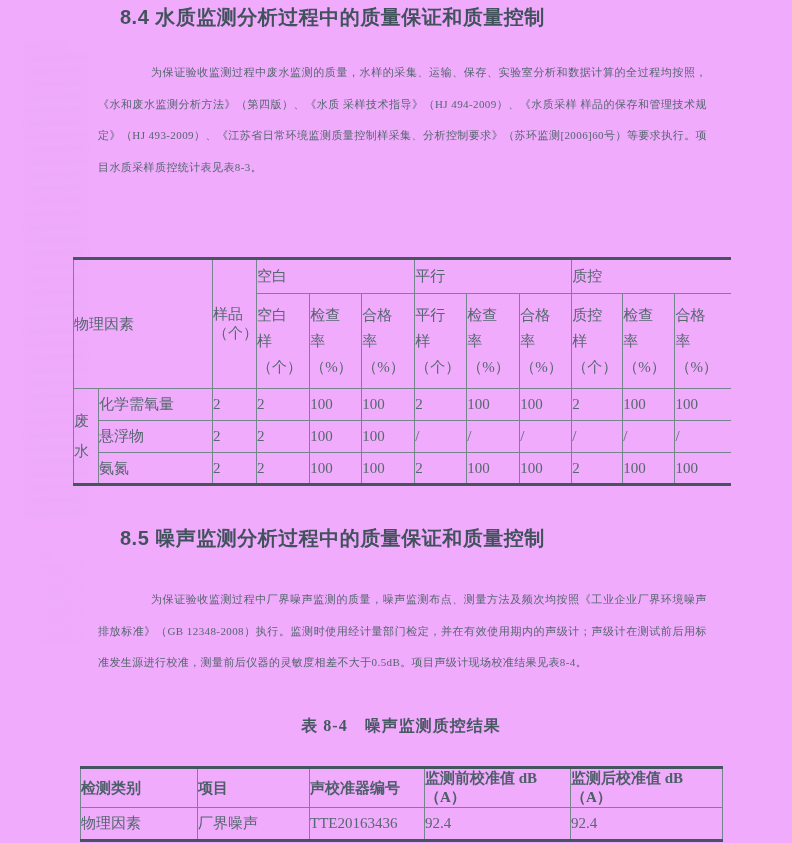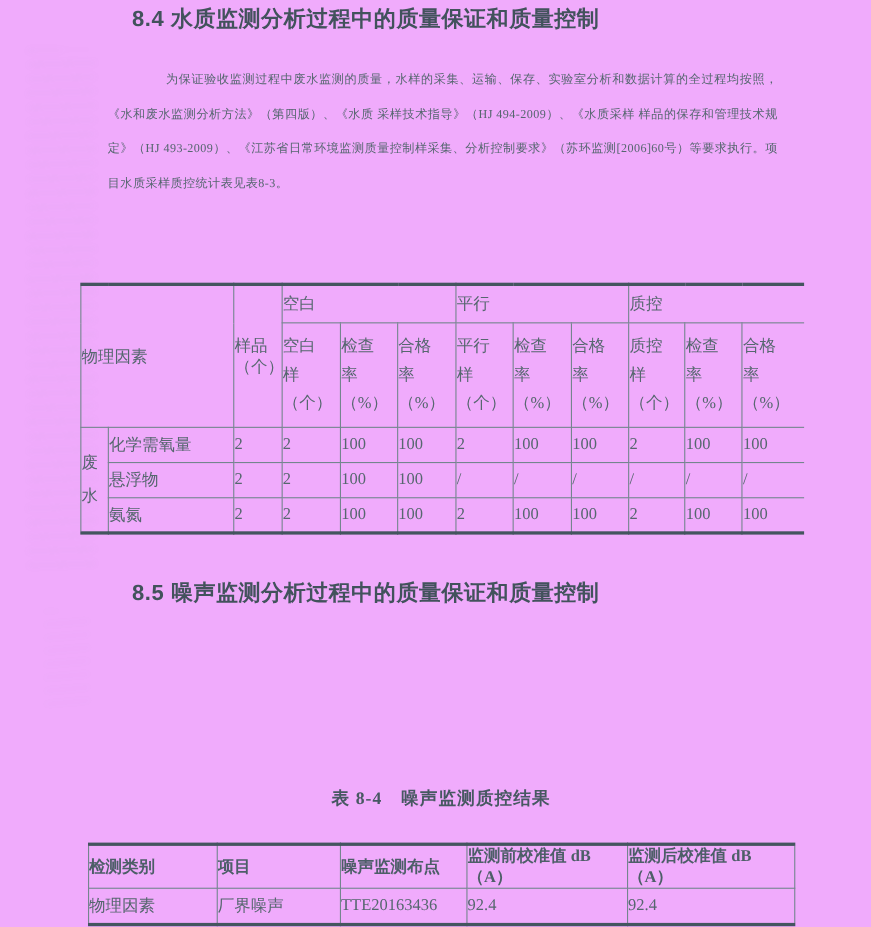--- a/index.html
+++ b/index.html
@@ -168,36 +168,37 @@
       <td>100</td>
       <td>100</td>
       <td>2</td>
       <td>100</td>
       <td>100</td>
     </tr>
   </tbody>
     </table>
 
   <div class="heading h85">8.5 噪声监测分析过程中的质量保证和质量控制</div>
+  <p class="para p85">为保证验收监测过程中厂界噪声监测的质量，噪声监测布点、测量方法及频次均按照《工业企业厂界环境噪声排放标准》（GB 12348-2008）执行。监测时使用经计量部门检定，并在有效使用期内的声级计；声级计在测试前后用标准发生源进行校准，测量前后仪器的灵敏度相差不大于0.5dB。项目声级计现场校准结果见表8-4。</p>
 
   <div class="tbl-title t4title">表 8-4　噪声监测质控结果</div>
 
   <table class="t4">
     <colgroup>
       <col style="width:117px">
         <col style="width:112px">
         <col style="width:115px">
       <col style="width:146px">
         <col style="width:152px">
     </colgroup>
     <tbody>
         <tr class="hrow">
       <td>检测类别</td>
       <td>项目</td>
-      <td>噪声监测布点</td>
+      <td>声校准器编号</td>
       <td>监测前校准值 dB（A）</td>
       <td>监测后校准值 dB（A）</td>
     </tr>
     <tr class="drow">
       <td>物理因素</td>
       <td>厂界噪声</td>
       <td>TTE20163436</td>
       <td>92.4</td>
       <td>92.4</td>
     </tr>

